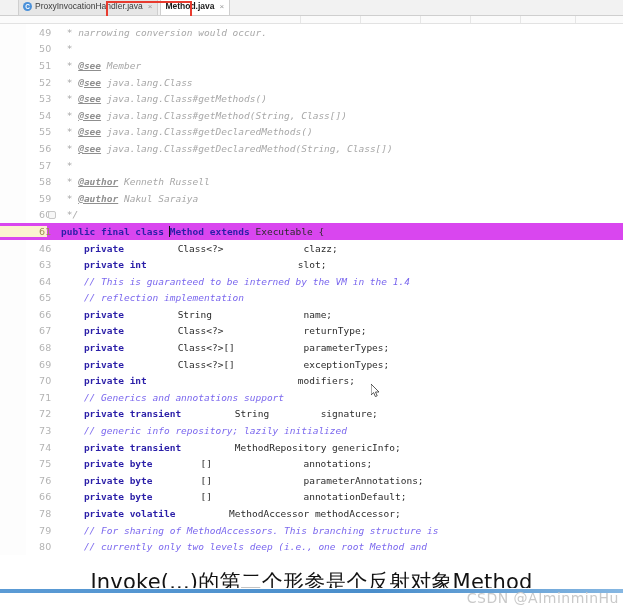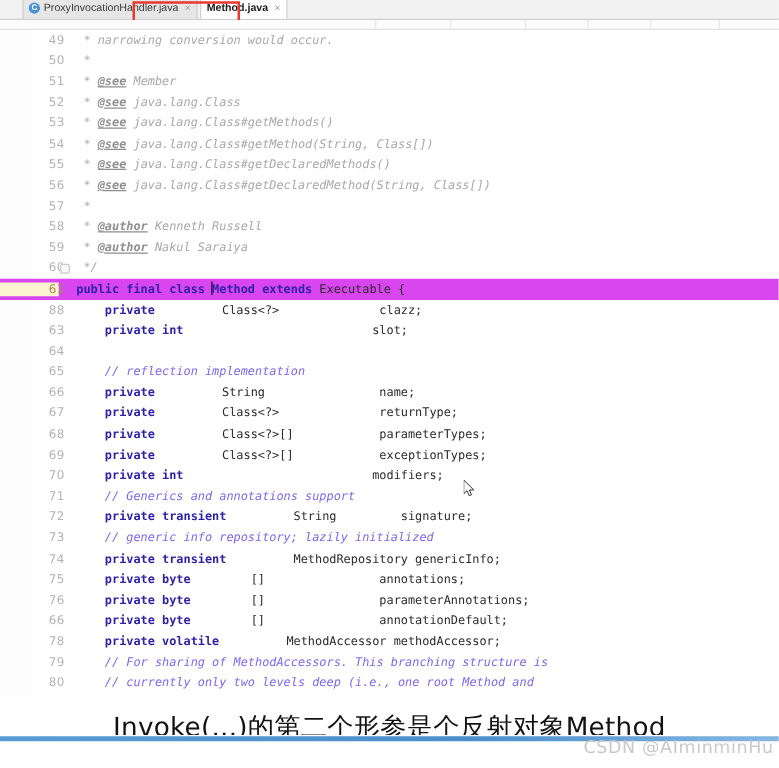--- a/index.html
+++ b/index.html
@@ -261,23 +261,23 @@
         <div class="row"><span class="ln">52</span><span class="code"><span class="c-doc"> * </span><span class="c-docTag">@see</span><span class="c-doc"> java.lang.Class</span></span></div>
         <div class="row"><span class="ln">53</span><span class="code"><span class="c-doc"> * </span><span class="c-docTag">@see</span><span class="c-doc"> java.lang.Class#getMethods()</span></span></div>
         <div class="row"><span class="ln">54</span><span class="code"><span class="c-doc"> * </span><span class="c-docTag">@see</span><span class="c-doc"> java.lang.Class#getMethod(String, Class[])</span></span></div>
         <div class="row"><span class="ln">55</span><span class="code"><span class="c-doc"> * </span><span class="c-docTag">@see</span><span class="c-doc"> java.lang.Class#getDeclaredMethods()</span></span></div>
         <div class="row"><span class="ln">56</span><span class="code"><span class="c-doc"> * </span><span class="c-docTag">@see</span><span class="c-doc"> java.lang.Class#getDeclaredMethod(String, Class[])</span></span></div>
         <div class="row"><span class="ln">57</span><span class="code"><span class="c-doc"> *</span></span></div>
         <div class="row"><span class="ln">58</span><span class="code"><span class="c-doc"> * </span><span class="c-docTag">@author</span><span class="c-doc"> Kenneth Russell</span></span></div>
         <div class="row"><span class="ln">59</span><span class="code"><span class="c-doc"> * </span><span class="c-docTag">@author</span><span class="c-doc"> Nakul Saraiya</span></span></div>
         <div class="row"><span class="ln">60</span><span class="fold"></span><span class="code"><span class="c-doc"> */</span></span></div>
         <div class="row hl"><span class="ln">61</span><span class="code"><span class="c-kw">public final class </span><span class="caret"></span><span class="c-kw">Method</span><span class="c-kw"> extends </span><span class="c-type">Executable {</span></span></div>
-        <div class="row"><span class="ln">88</span><span class="code"><span class="c-kw">    private </span><span class="c-id">Class&lt;?&gt;              clazz;</span></span></div>
+        <div class="row"><span class="ln">46</span><span class="code"><span class="c-kw">    private </span><span class="c-id">Class&lt;?&gt;              clazz;</span></span></div>
         <div class="row"><span class="ln">63</span><span class="code"><span class="c-kw">    private int</span><span class="c-id">                  slot;</span></span></div>
-        <div class="row"><span class="ln">64</span></div>
+        <div class="row"><span class="ln">64</span><span class="code"><span class="c-cmt">    // This is guaranteed to be interned by the VM in the 1.4</span></span></div>
         <div class="row"><span class="ln">65</span><span class="code"><span class="c-cmt">    // reflection implementation</span></span></div>
         <div class="row"><span class="ln">66</span><span class="code"><span class="c-kw">    private </span><span class="c-id">String                name;</span></span></div>
         <div class="row"><span class="ln">67</span><span class="code"><span class="c-kw">    private </span><span class="c-id">Class&lt;?&gt;              returnType;</span></span></div>
         <div class="row"><span class="ln">68</span><span class="code"><span class="c-kw">    private </span><span class="c-id">Class&lt;?&gt;[]            parameterTypes;</span></span></div>
         <div class="row"><span class="ln">69</span><span class="code"><span class="c-kw">    private </span><span class="c-id">Class&lt;?&gt;[]            exceptionTypes;</span></span></div>
         <div class="row"><span class="ln">70</span><span class="code"><span class="c-kw">    private int</span><span class="c-id">                  modifiers;</span></span></div>
         <div class="row"><span class="ln">71</span><span class="code"><span class="c-cmt">    // Generics and annotations support</span></span></div>
         <div class="row"><span class="ln">72</span><span class="code"><span class="c-kw">    private transient </span><span class="c-id">String         signature;</span></span></div>
         <div class="row"><span class="ln">73</span><span class="code"><span class="c-cmt">    // generic info repository; lazily initialized</span></span></div>
         <div class="row"><span class="ln">74</span><span class="code"><span class="c-kw">    private transient </span><span class="c-id">MethodRepository genericInfo;</span></span></div>

